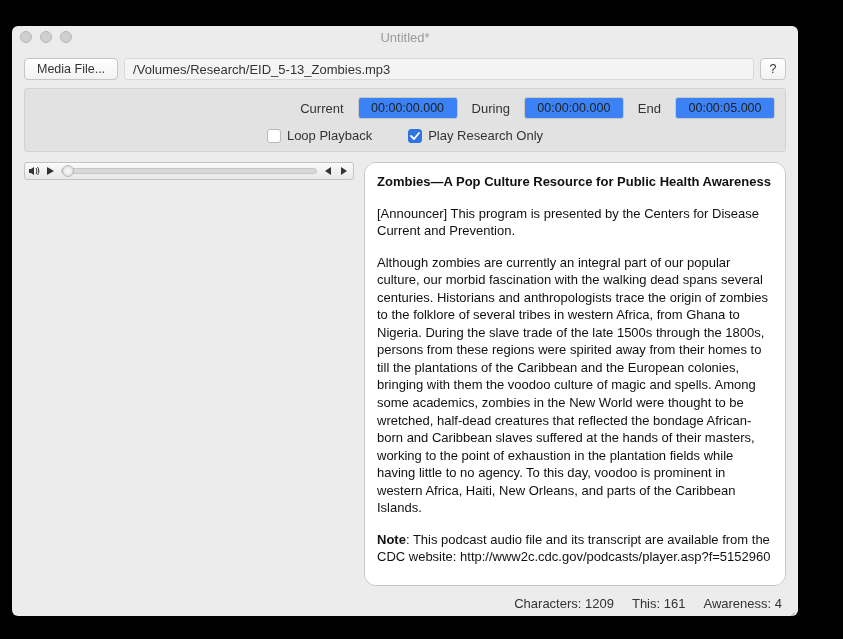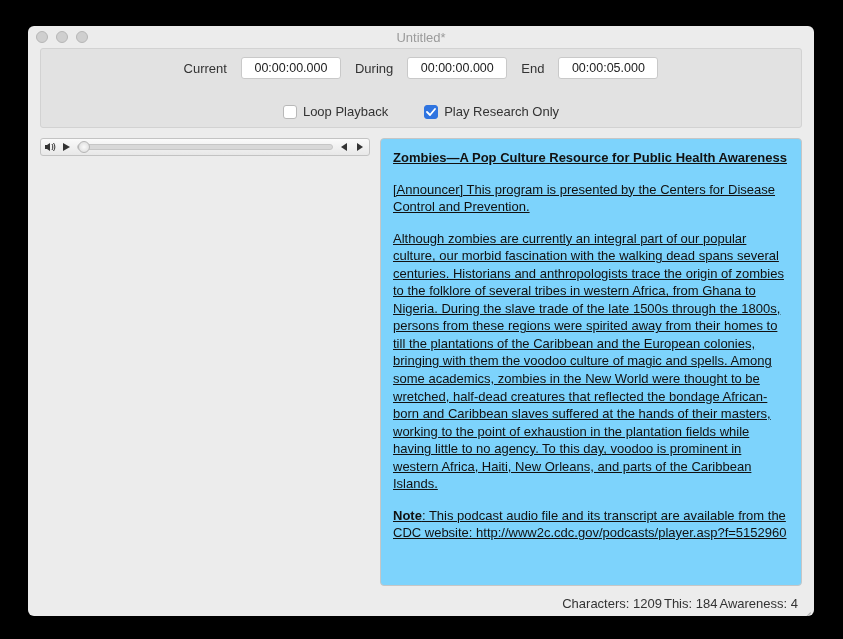--- a/index.html
+++ b/index.html
@@ -1,18 +1,18 @@
 <!DOCTYPE html>
 <html><head>
 <meta charset="utf-8">
 <style>
   * { box-sizing: border-box; margin: 0; padding: 0; }
   html, body { background: #000; width: 843px; height: 639px; overflow: hidden; font-family: "Lucida Grande", "Helvetica Neue", Arial, sans-serif; font-size: 13px; color: #222; }
   .window {
-    position: absolute; left: 28px; top: 26px; width: 786px; height: 590px;
+    position: absolute; left: 12px; top: 26px; width: 786px; height: 590px;
     background: #ececec; border-radius: 6px; box-shadow: 0 18px 40px rgba(0,0,0,.5);
     display: flex; flex-direction: column; overflow: hidden;
   }
   .titlebar { height: 22px; position: relative; display:flex; align-items:center; }
   .traffic { position:absolute; left:8px; top:5px; display:flex; gap:8px; }
   .dot { width:12px; height:12px; border-radius:50%; background:#cfcfcf; border:1px solid #b6b6b6; }
   .title { flex:1; text-align:center; font-size:13px; color:#9b9b9b; }
 
   .row1 { display:flex; align-items:center; gap:6px; padding:10px 12px 8px 12px; }
   .btn {
@@ -23,71 +23,78 @@
   .pathfield {
     flex:1; height:22px; background:#f4f4f4; border:1px solid #d9d9d9; border-radius:3px;
     padding:0 8px; display:flex; align-items:center; color:#333; font-size:13px;
   }
   .helpbtn { width:24px; }
 
   .panel {
     margin:0 12px 10px 12px; background:#e2e2e2; border:1px solid #d2d2d2; border-radius:3px;
     padding:8px 10px 8px 10px;
   }
-  .timerow { display:flex; align-items:center; justify-content:center; gap:14px; }
+  .timerow { display:flex; align-items:center; justify-content:flex-end; gap:14px; }
   .timelabel { font-size:13px; color:#333; }
   .timefield {
-    width:100px; height:22px; background:#ffffff; border:1px solid #c9c9c9; border-radius:3px;
+    width:100px; height:22px; background:#3b82f6; border:1px solid #c9c9c9; border-radius:3px;
     display:flex; align-items:center; justify-content:center; font-size:12.5px; color:#222;
   }
-  .checkrow { display:flex; align-items:center; justify-content:center; gap:36px; margin-top:25px; }
+  .checkrow { display:flex; align-items:center; justify-content:center; gap:36px; margin-top:9px; }
   .chk { display:flex; align-items:center; gap:6px; font-size:13px; color:#333; }
   .box { width:14px; height:14px; border:1px solid #b9b9b9; border-radius:3px; background:#fff; display:inline-flex; align-items:center; justify-content:center; }
   .box.checked { background:#2f74e0; border-color:#2f74e0; }
   .box.checked svg { display:block; }
   .box svg { display:none; }
 
   .content { flex:1; display:flex; gap:10px; padding:0 12px 4px 12px; min-height:0; }
   .left { width:330px; display:flex; flex-direction:column; }
   .player {
     height:18px; background:linear-gradient(#fafafa,#e8e8e8); border:1px solid #c3c3c3; border-radius:3px;
     display:flex; align-items:center; padding:0 2px; gap:2px;
   }
   .iconbtn { width:14px; height:14px; display:inline-flex; align-items:center; justify-content:center; color:#333; }
   .track { flex:1; height:6px; background:#d8d8d8; border:1px solid #c6c6c6; border-radius:3px; position:relative; margin:0 2px; }
   .thumb { position:absolute; left:0; top:50%; transform:translate(0,-50%); width:12px; height:12px; border-radius:50%; background:radial-gradient(#fafafa,#d9d9d9); border:1px solid #b6b6b6; }
 
   .right { flex:1; display:flex; flex-direction:column; min-height:0; }
   .textpane {
-    flex:1; background:#7dd3fc; border:1px solid #c6c6c6; border-radius:4px;
-    padding:10px 12px; font-size:13px; line-height:1.35; color:#111; overflow:auto;text-decoration:underline;
+    flex:1; background:#ffffff; border:1px solid #c6c6c6; border-radius:12px;
+    padding:10px 12px; font-size:13px; line-height:1.35; color:#111; overflow:auto;
   }
   .textpane .h { font-weight:bold; }
   .textpane p { margin-bottom:14px; }
   .textpane .note b { font-weight:bold;margin-top:16px; }
 
-  .status { height:26px; display:flex; align-items:center; justify-content:flex-end; gap:2px; padding:0 16px; font-size:13px; color:#333; position:relative; }
+  .status { height:26px; display:flex; align-items:center; justify-content:flex-end; gap:18px; padding:0 16px; font-size:13px; color:#333; position:relative; }
   .resize { position:absolute; right:3px; bottom:3px; width:12px; height:12px; }
   .resize::before, .resize::after { content:""; position:absolute; background:#b9b9b9; }
   .resize::before { right:0; bottom:0; width:10px; height:1px; transform:rotate(-45deg); transform-origin:right bottom; }
   .resize::after { right:0; bottom:0; width:6px; height:1px; transform:rotate(-45deg); transform-origin:right bottom; }
 </style>
 </head>
 <body>
 
 <div class="window">
   <div class="titlebar">
     <div class="traffic">
       <div class="dot"></div>
       <div class="dot"></div>
       <div class="dot"></div>
     </div>
     <div class="title">Untitled*</div>
   </div>
 
+  <div class="row1">
+    <div class="btn">Media File...</div>
+    <div class="pathfield">
+        <span>/Volumes/Research/EID_5-13_Zombies.mp3</span>
+      </div>
+    <div class="btn helpbtn">?</div>
+  </div>
 
   <div class="panel">
     <div class="timerow">
       <span class="timelabel">Current</span>
       <div class="timefield">
           <span>00:00:00.000</span>
         </div>
       <span class="timelabel">During</span>
       <div class="timefield">
           <span>00:00:00.000</span>
@@ -141,26 +148,26 @@
           <svg width="10" height="10" viewBox="0 0 10 10">
               <path d="M2 1v8l6-4z" fill="#333"></path>
             </svg>
         </span>
       </div>
     </div>
 
     <div class="right">
       <div class="textpane">
         <p class="h">Zombies—A Pop Culture Resource for Public Health Awareness</p>
-        <p>[Announcer] This program is presented by the Centers for Disease Control and Prevention.</p>
+        <p>[Announcer] This program is presented by the Centers for Disease Current and Prevention.</p>
         <p>Although zombies are currently an integral part of our popular culture, our morbid fascination with the walking dead spans several centuries. Historians and anthropologists trace the origin of zombies to the folklore of several tribes in western Africa, from Ghana to Nigeria. During the slave trade of the late 1500s through the 1800s, persons from these regions were spirited away from their homes to till the plantations of the Caribbean and the European colonies, bringing with them the voodoo culture of magic and spells. Among some academics, zombies in the New World were thought to be wretched, half-dead creatures that reflected the bondage African-born and Caribbean slaves suffered at the hands of their masters, working to the point of exhaustion in the plantation fields while having little to no agency. To this day, voodoo is prominent in western Africa, Haiti, New Orleans, and parts of the Caribbean Islands.</p>
         <p class="note"><b>Note</b><span>: This podcast audio file and its transcript are available from the CDC website: http://www2c.cdc.gov/podcasts/player.asp?f=5152960</span></p>
       </div>
     </div>
   </div>
 
   <div class="status">
     <span><span>Characters:</span> <span>1209</span></span>
-    <span><span>This:</span> <span>184</span></span>
+    <span><span>This:</span> <span>161</span></span>
     <span><span>Awareness:</span> <span>4</span></span>
     <div class="resize"></div>
   </div>
 </div>
 
 </body></html>

